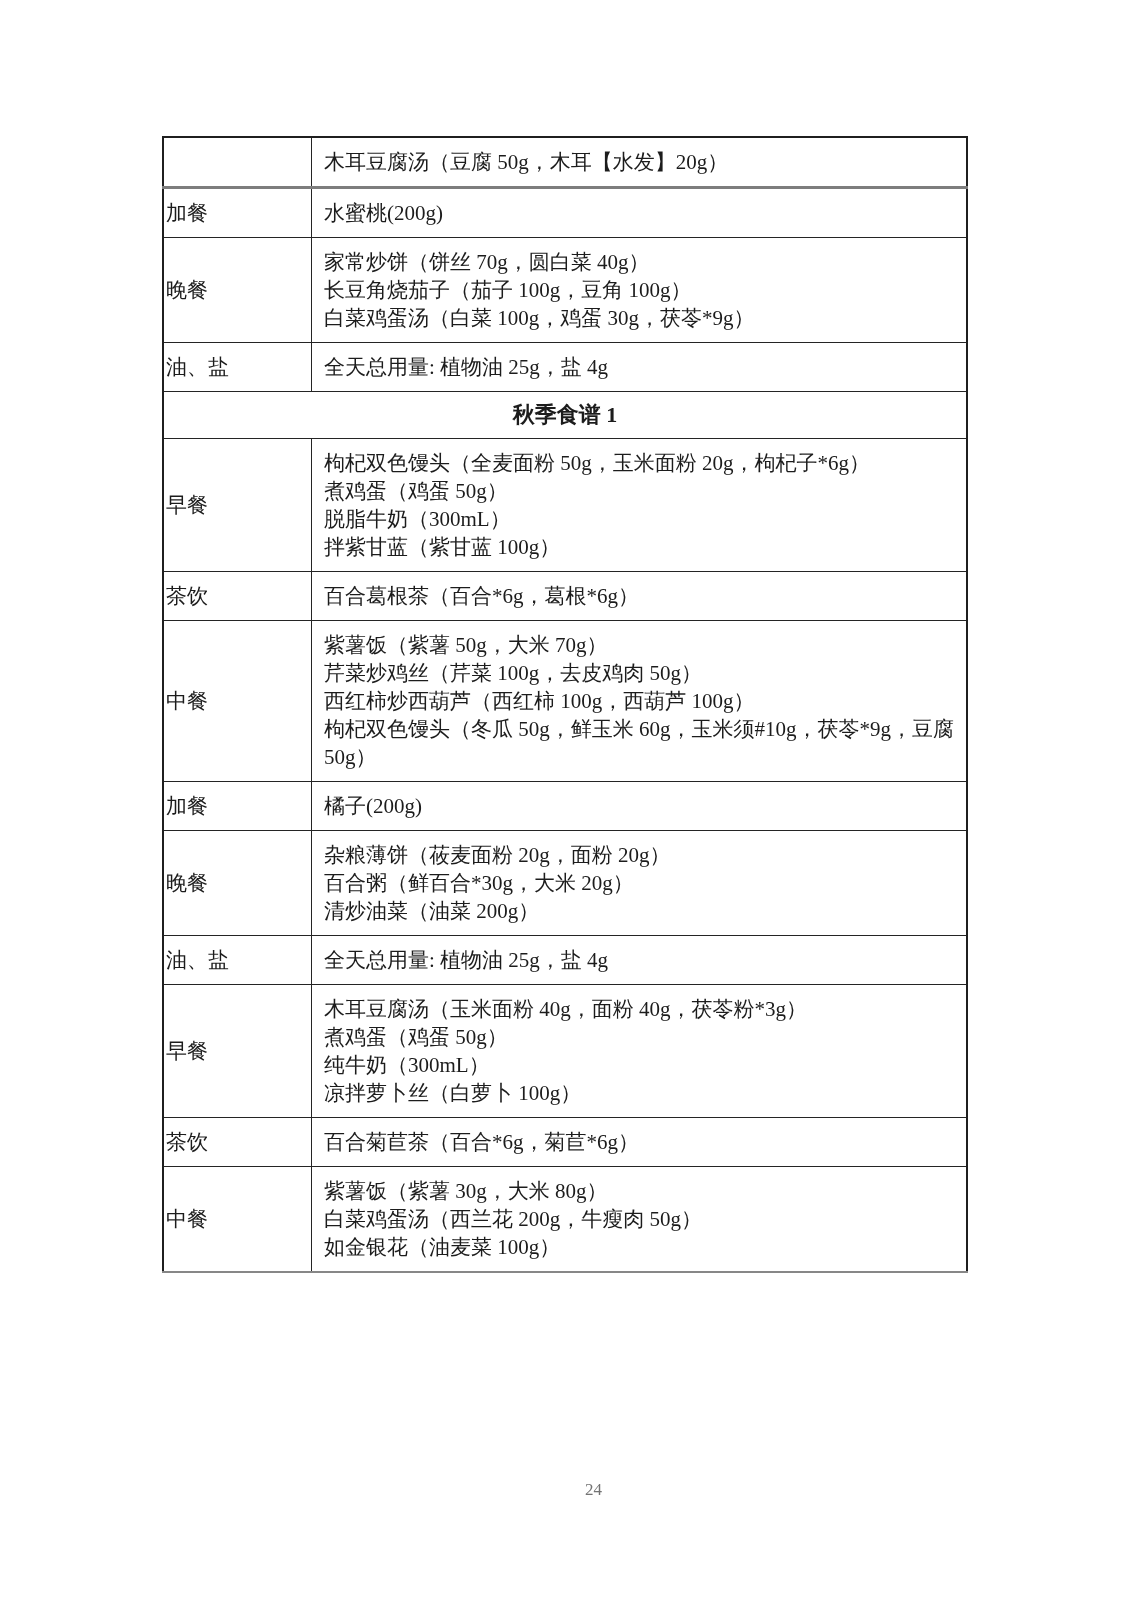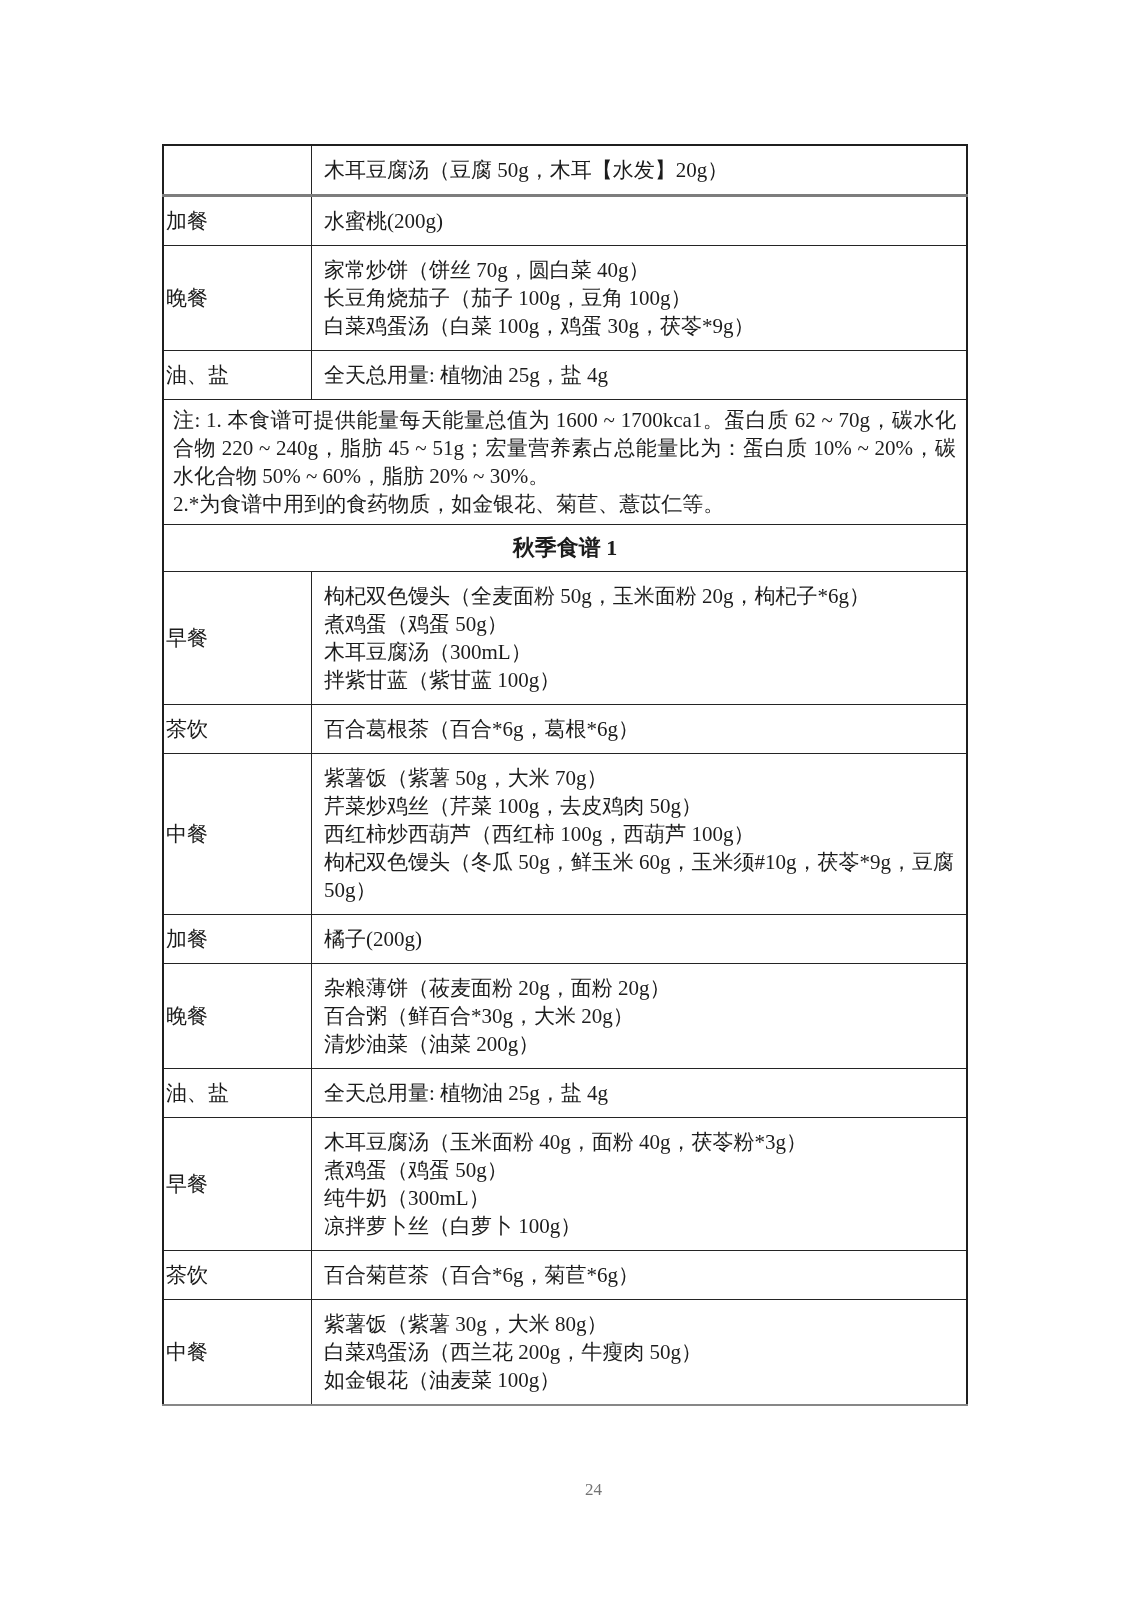--- a/index.html
+++ b/index.html
@@ -11,21 +11,21 @@
     position: relative;
     width: 1131px;
     height: 1600px;
     font-family: "Liberation Serif", "DejaVu Serif", serif;
     color: #1c1c1c;
     overflow: hidden;
   }
   .table-wrap {
     position: absolute;
     left: 162px;
-    top: 144px;
+    top: 136px;
     width: 806px;
   }
   table.diet-table {
     border-collapse: collapse;
     width: 100%;
     table-layout: fixed;
     border-top: 2px solid #1f1f1f;
     border-left: 2px solid #1f1f1f;
     border-right: 2px solid #1f1f1f;
   }
@@ -105,34 +105,28 @@
             <div class="dish-line">白菜鸡蛋汤（白菜 100g，鸡蛋 30g，茯苓*9g）</div>
           </td>
         </tr>
         <tr>
           <td class="label-cell">油、盐</td>
           <td class="content-cell">
             <div class="dish-line">全天总用量: 植物油 25g，盐 4g</div>
           </td>
         </tr>
         <tr>
-          <td colspan="2" class="note-cell">
-            <p>注: 1. 本食谱可提供能量每天能量总值为 1600 ~ 1700kca1。蛋白质 62 ~ 70g，碳水化合物 220 ~ 240g，脂肪 45 ~ 51g；宏量营养素占总能量比为：蛋白质 10% ~ 20%，碳水化合物 50% ~ 60%，脂肪 20% ~ 30%。</p>
-            <p>2.*为食谱中用到的食药物质，如金银花、菊苣、薏苡仁等。</p>
-          </td>
-        </tr>
-        <tr>
           <td colspan="2" class="header-cell">秋季食谱 1</td>
         </tr>
         <tr>
           <td class="label-cell">早餐</td>
           <td class="content-cell">
             <div class="dish-line">枸杞双色馒头（全麦面粉 50g，玉米面粉 20g，枸杞子*6g）</div>
             <div class="dish-line">煮鸡蛋（鸡蛋 50g）</div>
-            <div class="dish-line">木耳豆腐汤（300mL）</div>
+            <div class="dish-line">脱脂牛奶（300mL）</div>
             <div class="dish-line">拌紫甘蓝（紫甘蓝 100g）</div>
           </td>
         </tr>
         <tr>
           <td class="label-cell">茶饮</td>
           <td class="content-cell">
             <div class="dish-line">百合葛根茶（百合*6g，葛根*6g）</div>
           </td>
         </tr>
         <tr>

